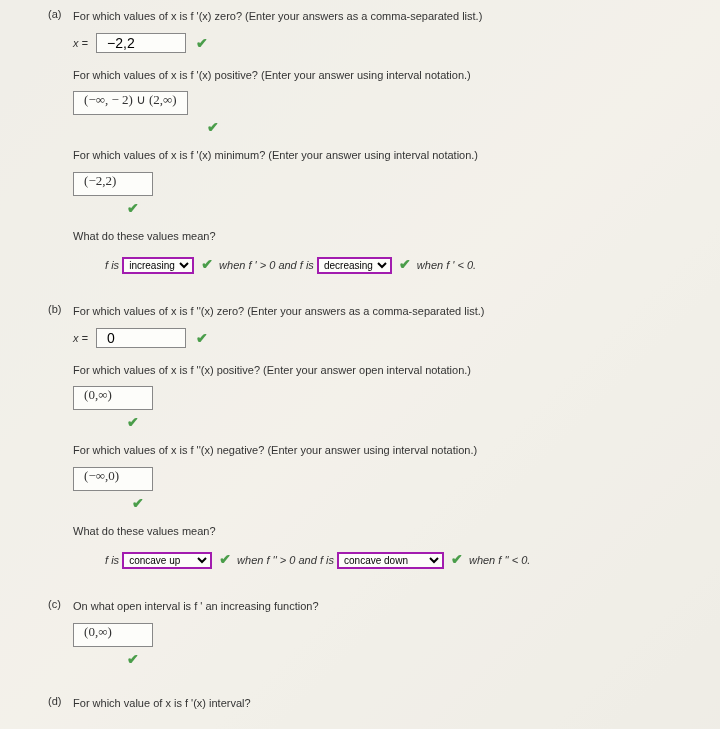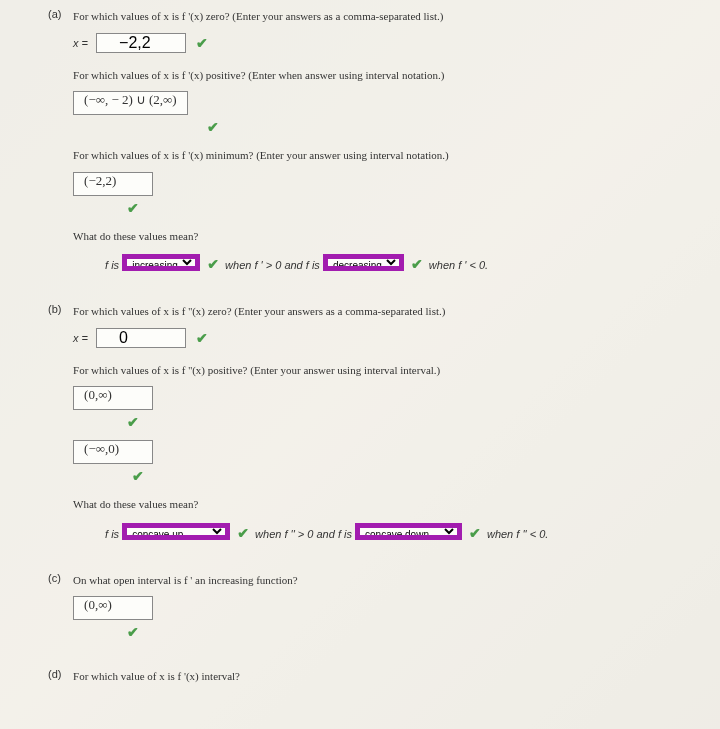--- a/index.html
+++ b/index.html
@@ -26,37 +26,36 @@
     vertical-align: top;
   }
   .part-body {
     display: inline-block;
     width: calc(100% - 30px);
     vertical-align: top;
   }
   .question-line {
     margin-bottom: 8px;
     line-height: 1.5;
-    font-family: Liberation Serif, serif;
   }
   .answer-row {
     margin: 6px 0 14px 0;
     display: flex;
     align-items: center;
     gap: 6px;
   }
   .xeq {
     font-style: italic;
     margin-right: 2px;
   }
   .text-input {
     border: 1px solid #888;
     background: #fdfdfa;
-    padding: 2px 22px;
-    font-size: 16px;
+    padding: 2px 10px;
+    font-size: 14px;
     height: 20px;
     min-width: 80px;
     font-family: inherit;
   }
   .interval-box {
     border: 1px solid #888;
     background: #fdfdfa;
     padding: 0 10px;
     font-family: 'Times New Roman', serif;
     font-size: 13px;
@@ -67,21 +66,21 @@
   .check {
     color: #4a9d4a;
     font-size: 14px;
     font-weight: bold;
     margin-left: 4px;
   }
   .sub-question {
     margin-top: 12px;
   }
   .inline-select {
-    border: 5px solid #a21caf;
+    border: 2px solid #a21caf;
     background: #fdfdfa;
     font-size: 10px;
     font-family: inherit;
     padding: 0 1px;
     height: 17px;
   }
   .meaning-line {
     margin: 8px 0 8px 32px;
     line-height: 1.8;
   }
@@ -95,21 +94,21 @@
   <div class="part">
     <span class="part-label">(a)</span>
     <div class="part-body">
       <div class="question-line">For which values of x is f '(x) zero? (Enter your answers as a comma-separated list.)</div>
       <div class="answer-row">
         <span class="xeq">x =</span>
         <input class="text-input" type="text" style="width: 90px;" value="−2,2">
         <span class="check">✔</span>
       </div>
 
-      <div class="question-line sub-question">For which values of x is f '(x) positive? (Enter when answer using interval notation.)</div>
+      <div class="question-line sub-question">For which values of x is f '(x) positive? (Enter your answer using interval notation.)</div>
       <div class="answer-row" style="flex-wrap:wrap">
         <div class="interval-box">(−∞, − 2) ∪ (2,∞)</div>
       </div>
       <div style="margin:-10px 0 10px 130px"><span class="check">✔</span></div>
 
       <div class="question-line sub-question">For which values of x is f '(x) minimum? (Enter your answer using interval notation.)</div>
       <div class="answer-row">
         <div class="interval-box">(−2,2)</div>
       </div>
       <div style="margin:-10px 0 10px 50px"><span class="check">✔</span></div>
@@ -134,35 +133,36 @@
   <div class="part">
     <span class="part-label">(b)</span>
     <div class="part-body">
       <div class="question-line">For which values of x is f ''(x) zero? (Enter your answers as a comma-separated list.)</div>
       <div class="answer-row">
         <span class="xeq">x =</span>
         <input class="text-input" type="text" style="width: 90px;" value="0">
         <span class="check">✔</span>
       </div>
 
-      <div class="question-line sub-question">For which values of x is f ''(x) positive? (Enter your answer using interval interval.)</div>
+      <div class="question-line sub-question">For which values of x is f ''(x) positive? (Enter your answer open interval notation.)</div>
       <div class="answer-row">
         <div class="interval-box">(0,∞)</div>
       </div>
       <div style="margin:-10px 0 10px 50px"><span class="check">✔</span></div>
 
+      <div class="question-line sub-question">For which values of x is f ''(x) negative? (Enter your answer using interval notation.)</div>
       <div class="answer-row">
         <div class="interval-box">(−∞,0)</div>
       </div>
       <div style="margin:-10px 0 10px 55px"><span class="check">✔</span></div>
 
       <div class="question-line sub-question">What do these values mean?</div>
       <div class="meaning-line">
         <span class="ital">f is</span>
-        <select class="inline-select" style="width:108px">
+        <select class="inline-select" style="width:90px">
           <option>concave up</option>
         </select>
         <span class="check">✔</span>
         &nbsp;<span class="ital">when f '' &gt; 0 and f is</span>
         <select class="inline-select" style="width:107px">
           <option>concave down</option>
         </select>
         <span class="check">✔</span>
         &nbsp;<span class="ital">when f '' &lt; 0.</span>
       </div>

